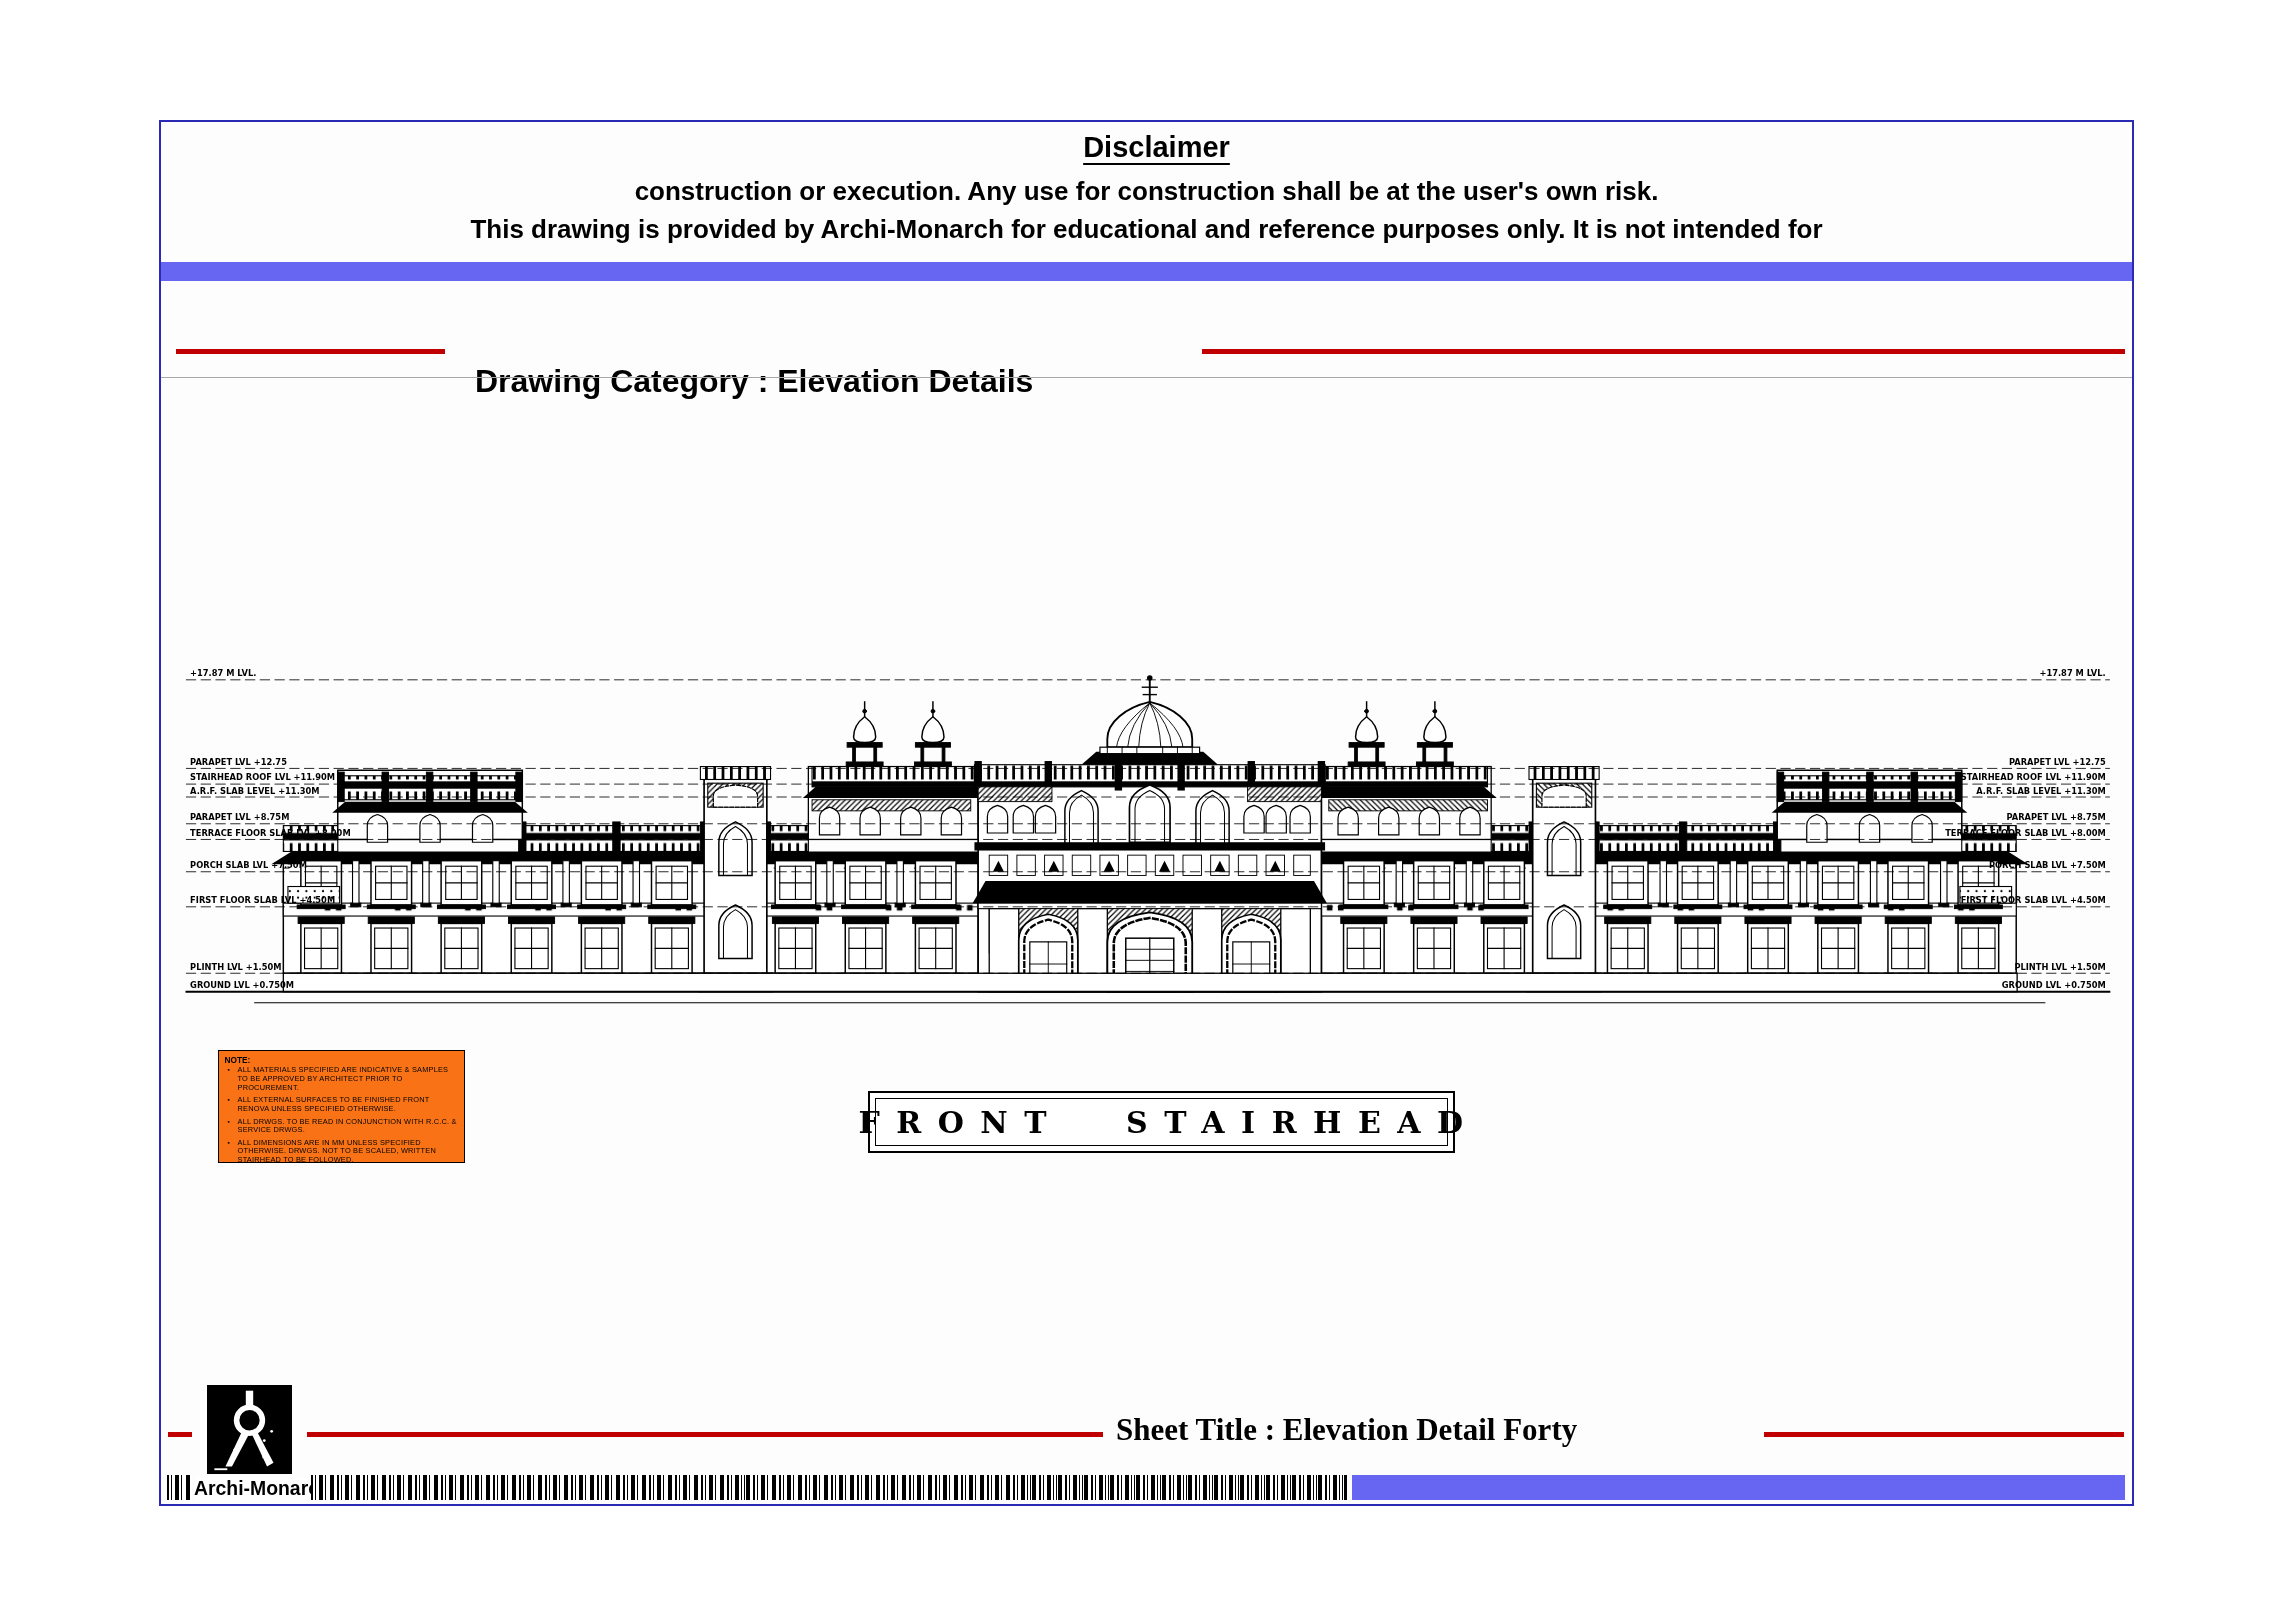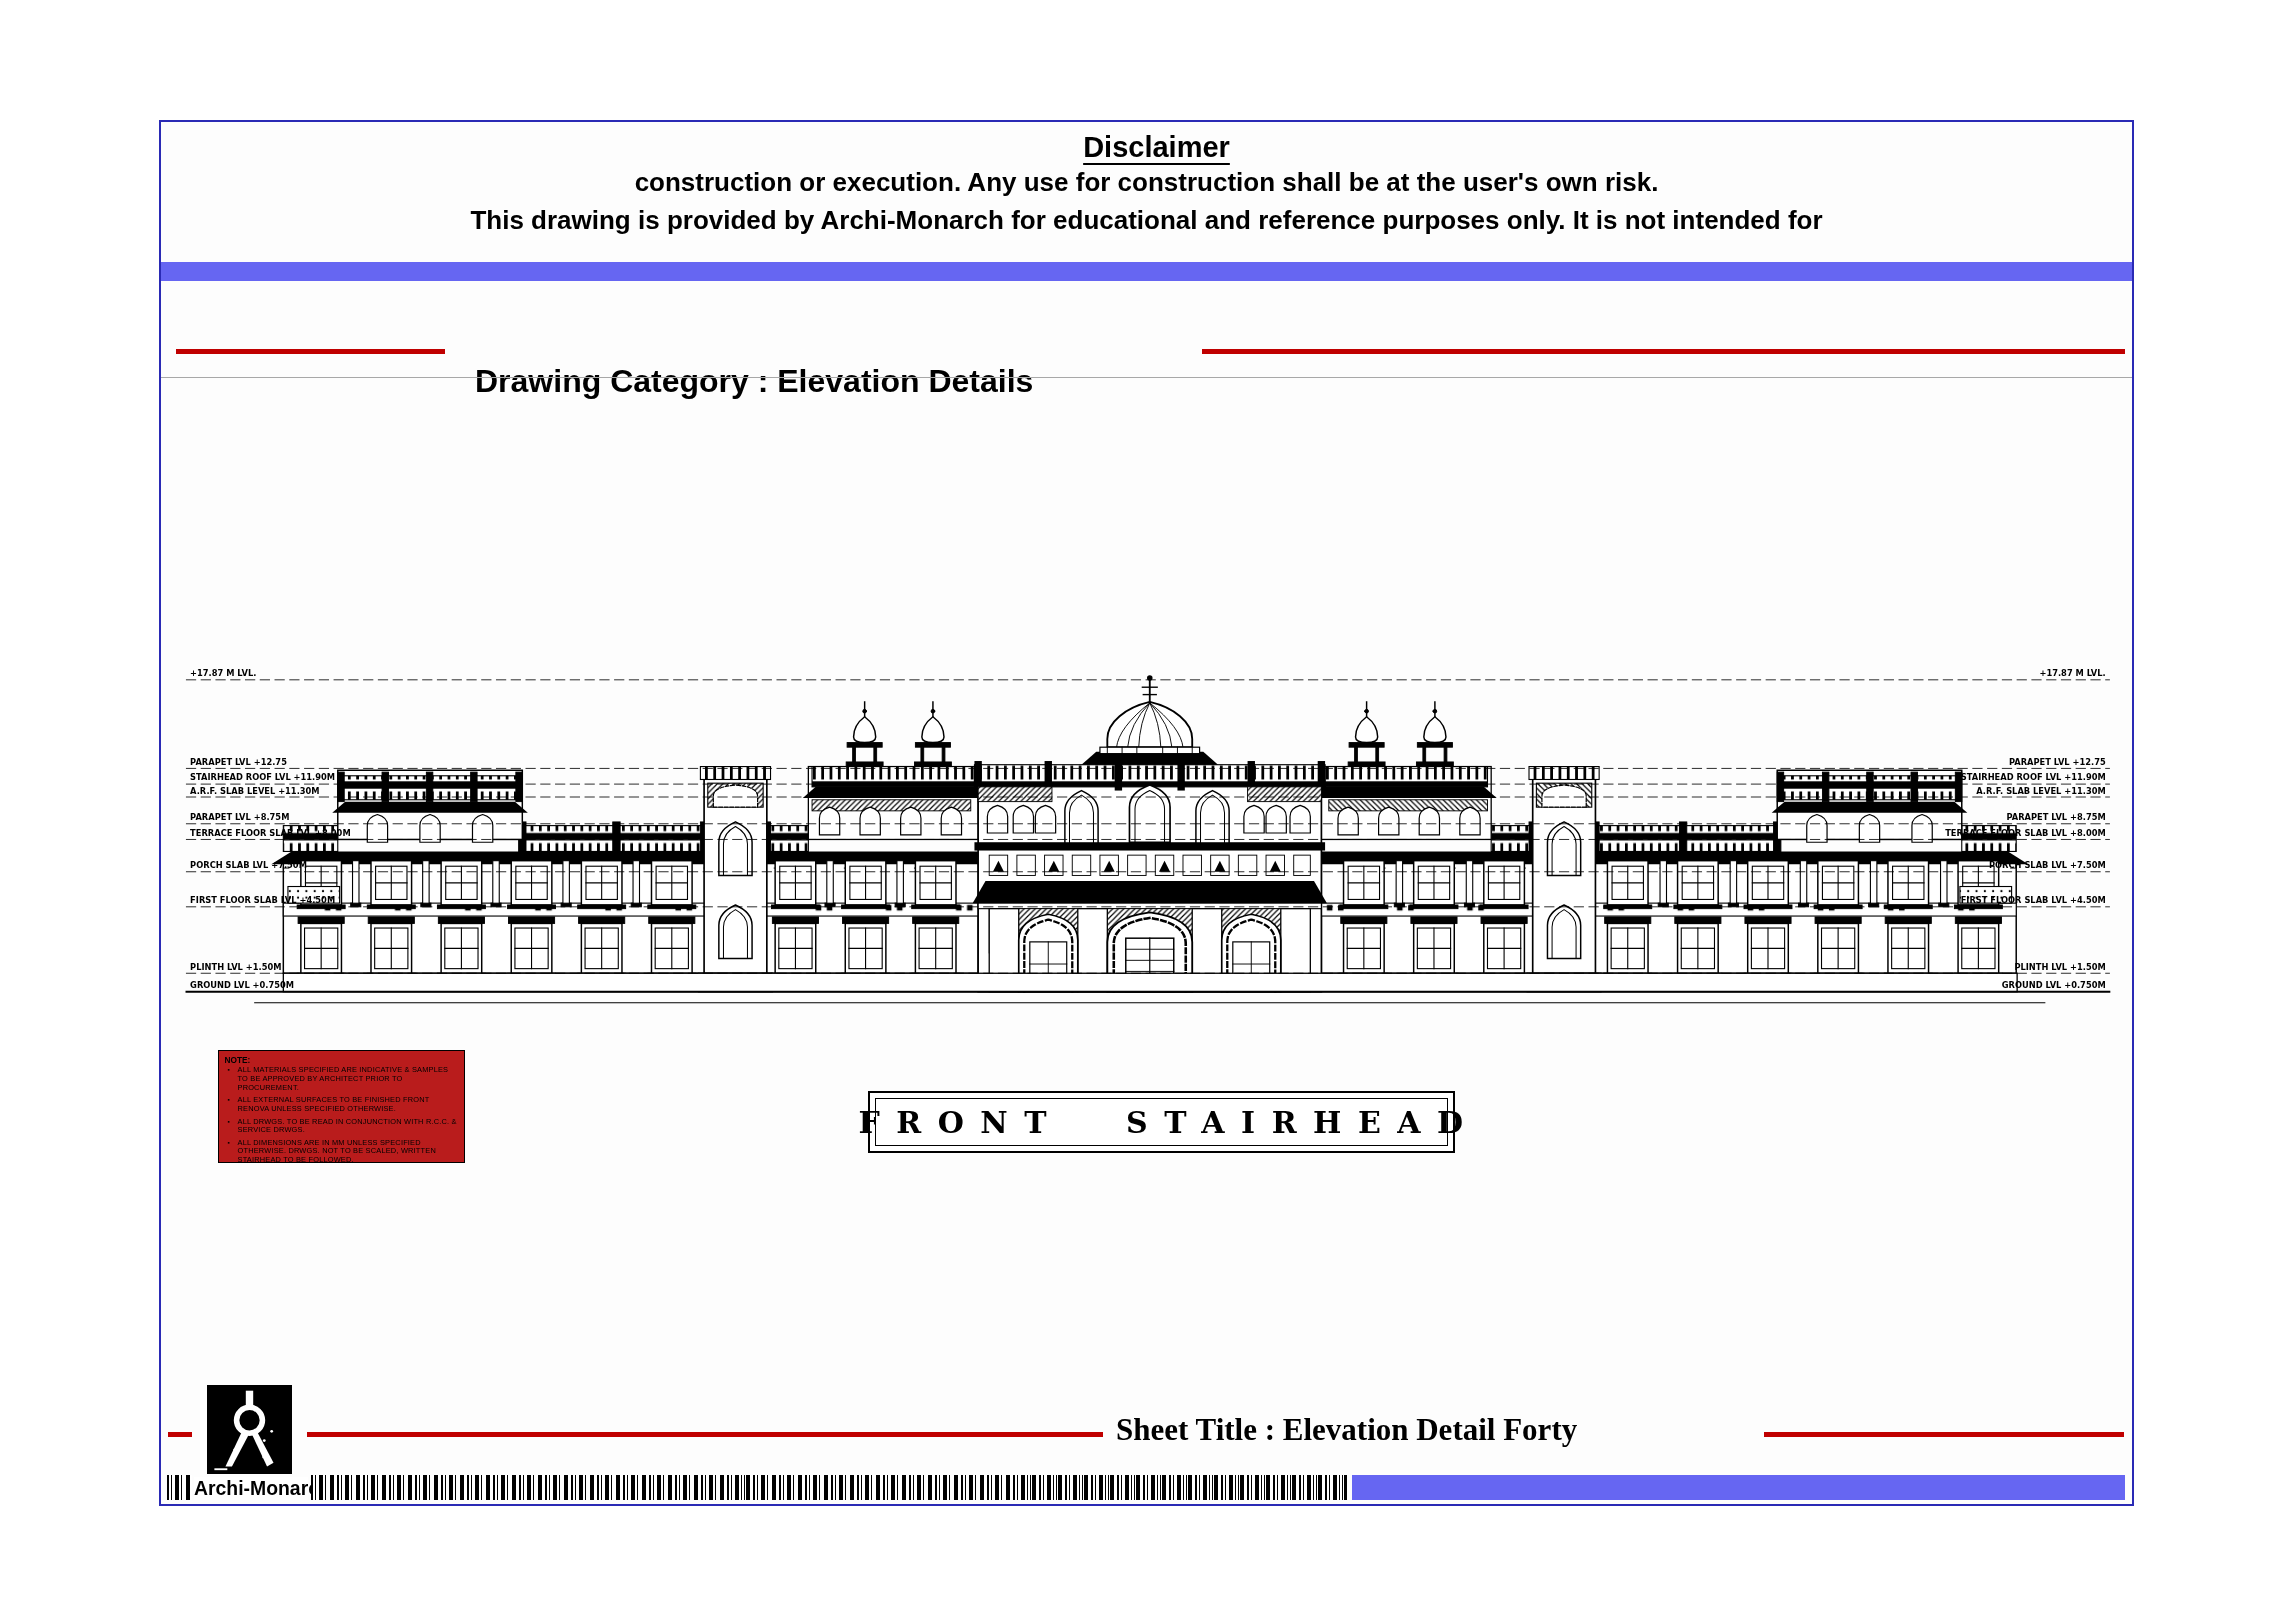--- a/index.html
+++ b/index.html
@@ -8,38 +8,38 @@
     font-family:"Liberation Sans",sans-serif;color:#000;
   }
   .page{
     position:absolute;left:159px;top:120px;width:1971px;height:1382px;
     border:2.8px solid #2a2ab5;background:#fdfdfd;
   }
   
   .disclaimer{position:absolute;left:0;top:9.2px;width:100%;text-align:center;}
   .disclaimer-title{
     font-size:29px;font-weight:bold;text-decoration:underline;
-    text-underline-offset:5.5px;margin-bottom:0;padding-left:20px;
+    text-underline-offset:5.5px;margin-bottom:9px;padding-left:20px;
   }
   .disclaimer-line{font-size:26px;font-weight:bold;white-space:nowrap;line-height:1.45;}
   .purple-bar-top{position:absolute;left:0;top:140px;width:100%;height:19.4px;background:#6666f2;}
   
   .cat-line{position:absolute;height:4.6px;background:#c00000;top:227px;}
   .cat-line.left{left:14.8px;width:269px;}
   .cat-line.right{left:1041px;width:923px;}
   .cat-title{
     position:absolute;left:314px;top:225px;font-size:32px;font-weight:bold;white-space:nowrap;margin-top:16px;
   }
   .gray-divider{position:absolute;left:0;top:255px;width:100%;height:0;border-top:1.4px solid #a8a8a8;}
   
   .drawing-svg{position:absolute;left:0.9px;top:508px;width:1970px;height:406px;}
   
   .notes{
     position:absolute;left:57px;top:928px;width:247px;height:113px;
-    border:1.8px solid #000;background:#b91c1c;box-sizing:border-box;padding:3.7px 5.5px 3.7px 5.5px;
+    border:1.8px solid #000;background:#f97316;box-sizing:border-box;padding:3.7px 5.5px 3.7px 5.5px;
   }
   .notes-title{font-size:8.3px;font-weight:bold;margin-bottom:1.8px;}
   .note-item{
     font-size:7.4px;font-weight:normal;line-height:1.18;margin:0 0 3.7px 13px;position:relative;
     letter-spacing:0.2px;
   }
   .note-item::before{content:"▪";position:absolute;left:-10px;top:0;font-size:6.5px;}
   
   .fe-box{
     position:absolute;left:707px;top:969px;width:587px;height:62px;

